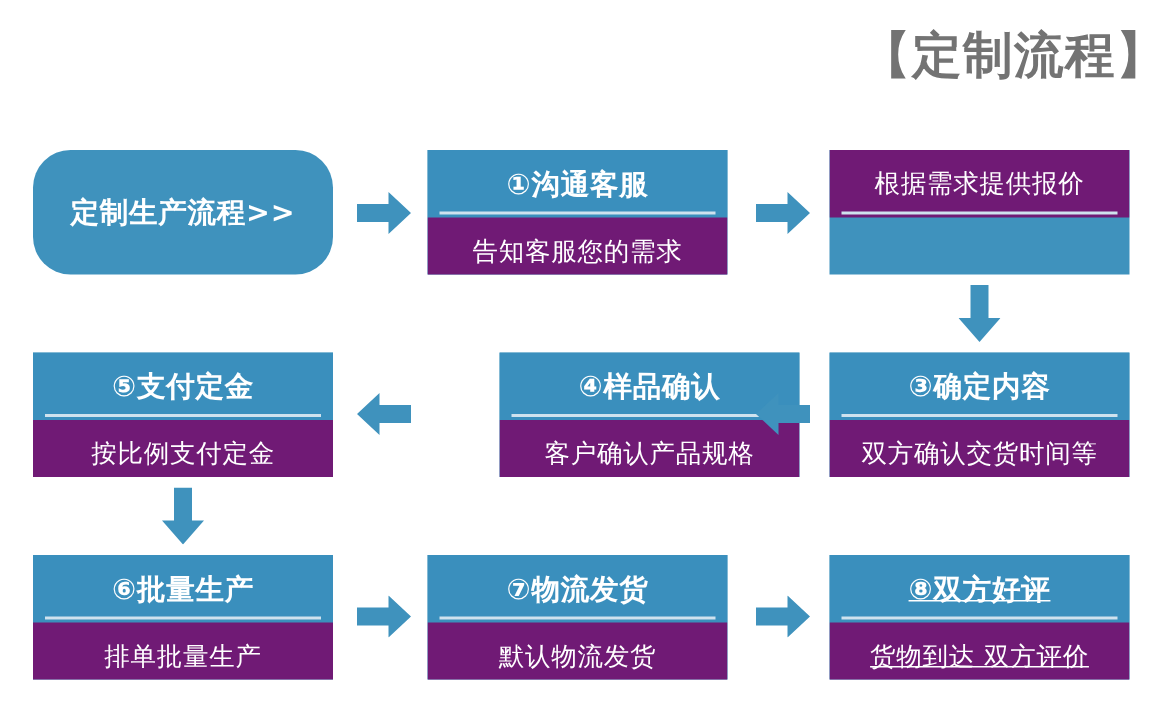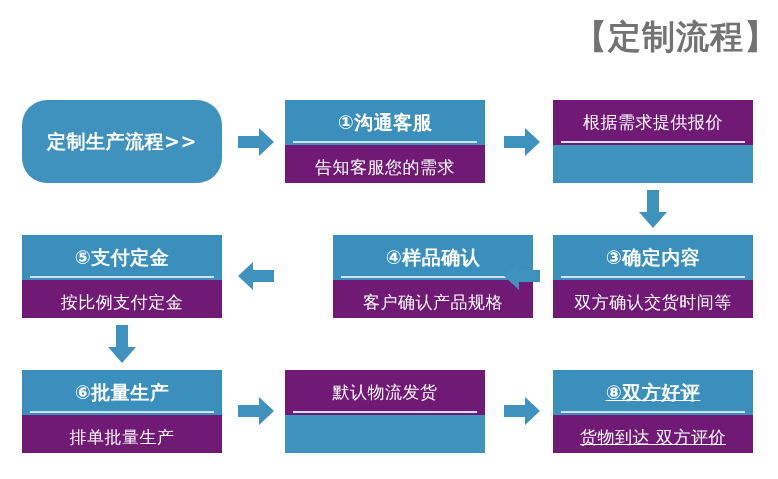--- a/index.html
+++ b/index.html
@@ -166,20 +166,21 @@
   <div class="half bot">排单批量生产</div>
 </div>
 
 <div class="arrow" style="left:238px; top:397px;">
   <svg width="36" height="28" viewBox="0 0 36 28" aria-hidden="true">
     <polygon points="0,8 21,8 21,0 36,14 21,28 21,20 0,20" fill="#3f92bd"></polygon>
   </svg>
 </div>
 
 <div class="box" style="left:285px; top:370px;">
+  <div class="half top">⑦物流发货</div>
   <div class="divider"></div>
   <div class="half bot">默认物流发货</div>
 </div>
 
 <div class="arrow" style="left:504px; top:397px;">
   <svg width="36" height="28" viewBox="0 0 36 28" aria-hidden="true">
     <polygon points="0,8 21,8 21,0 36,14 21,28 21,20 0,20" fill="#3f92bd"></polygon>
   </svg>
 </div>
 

